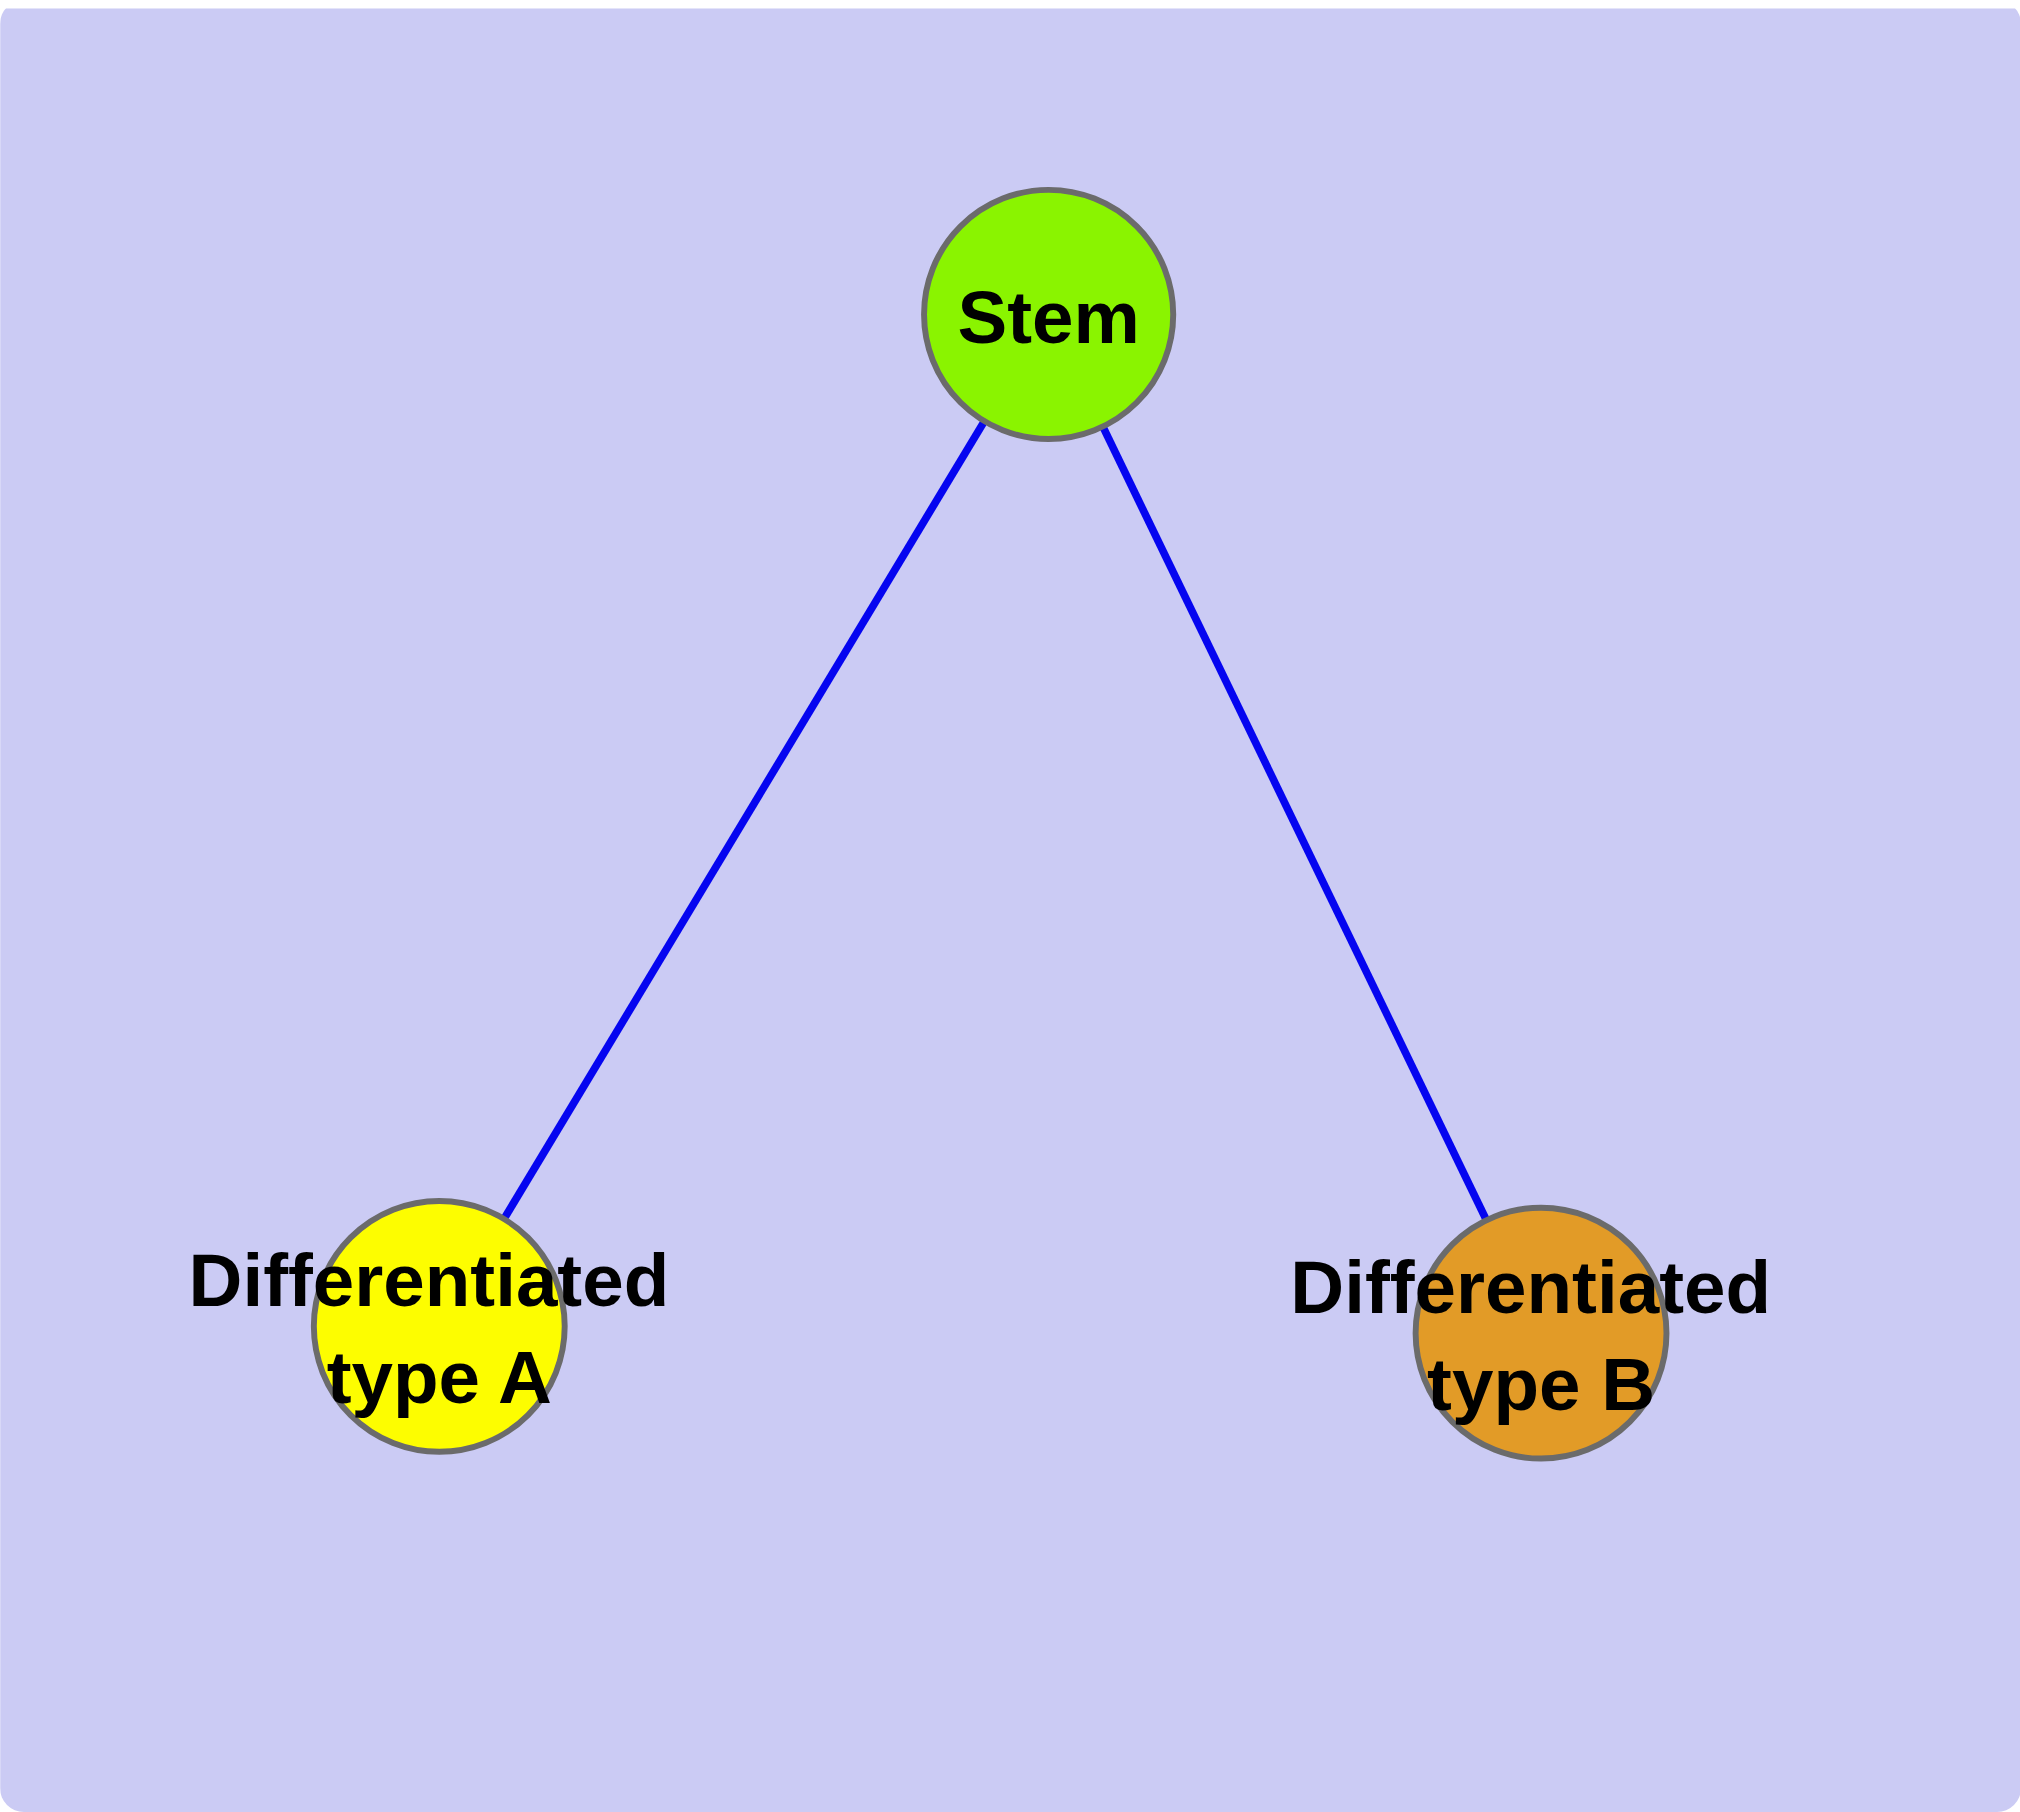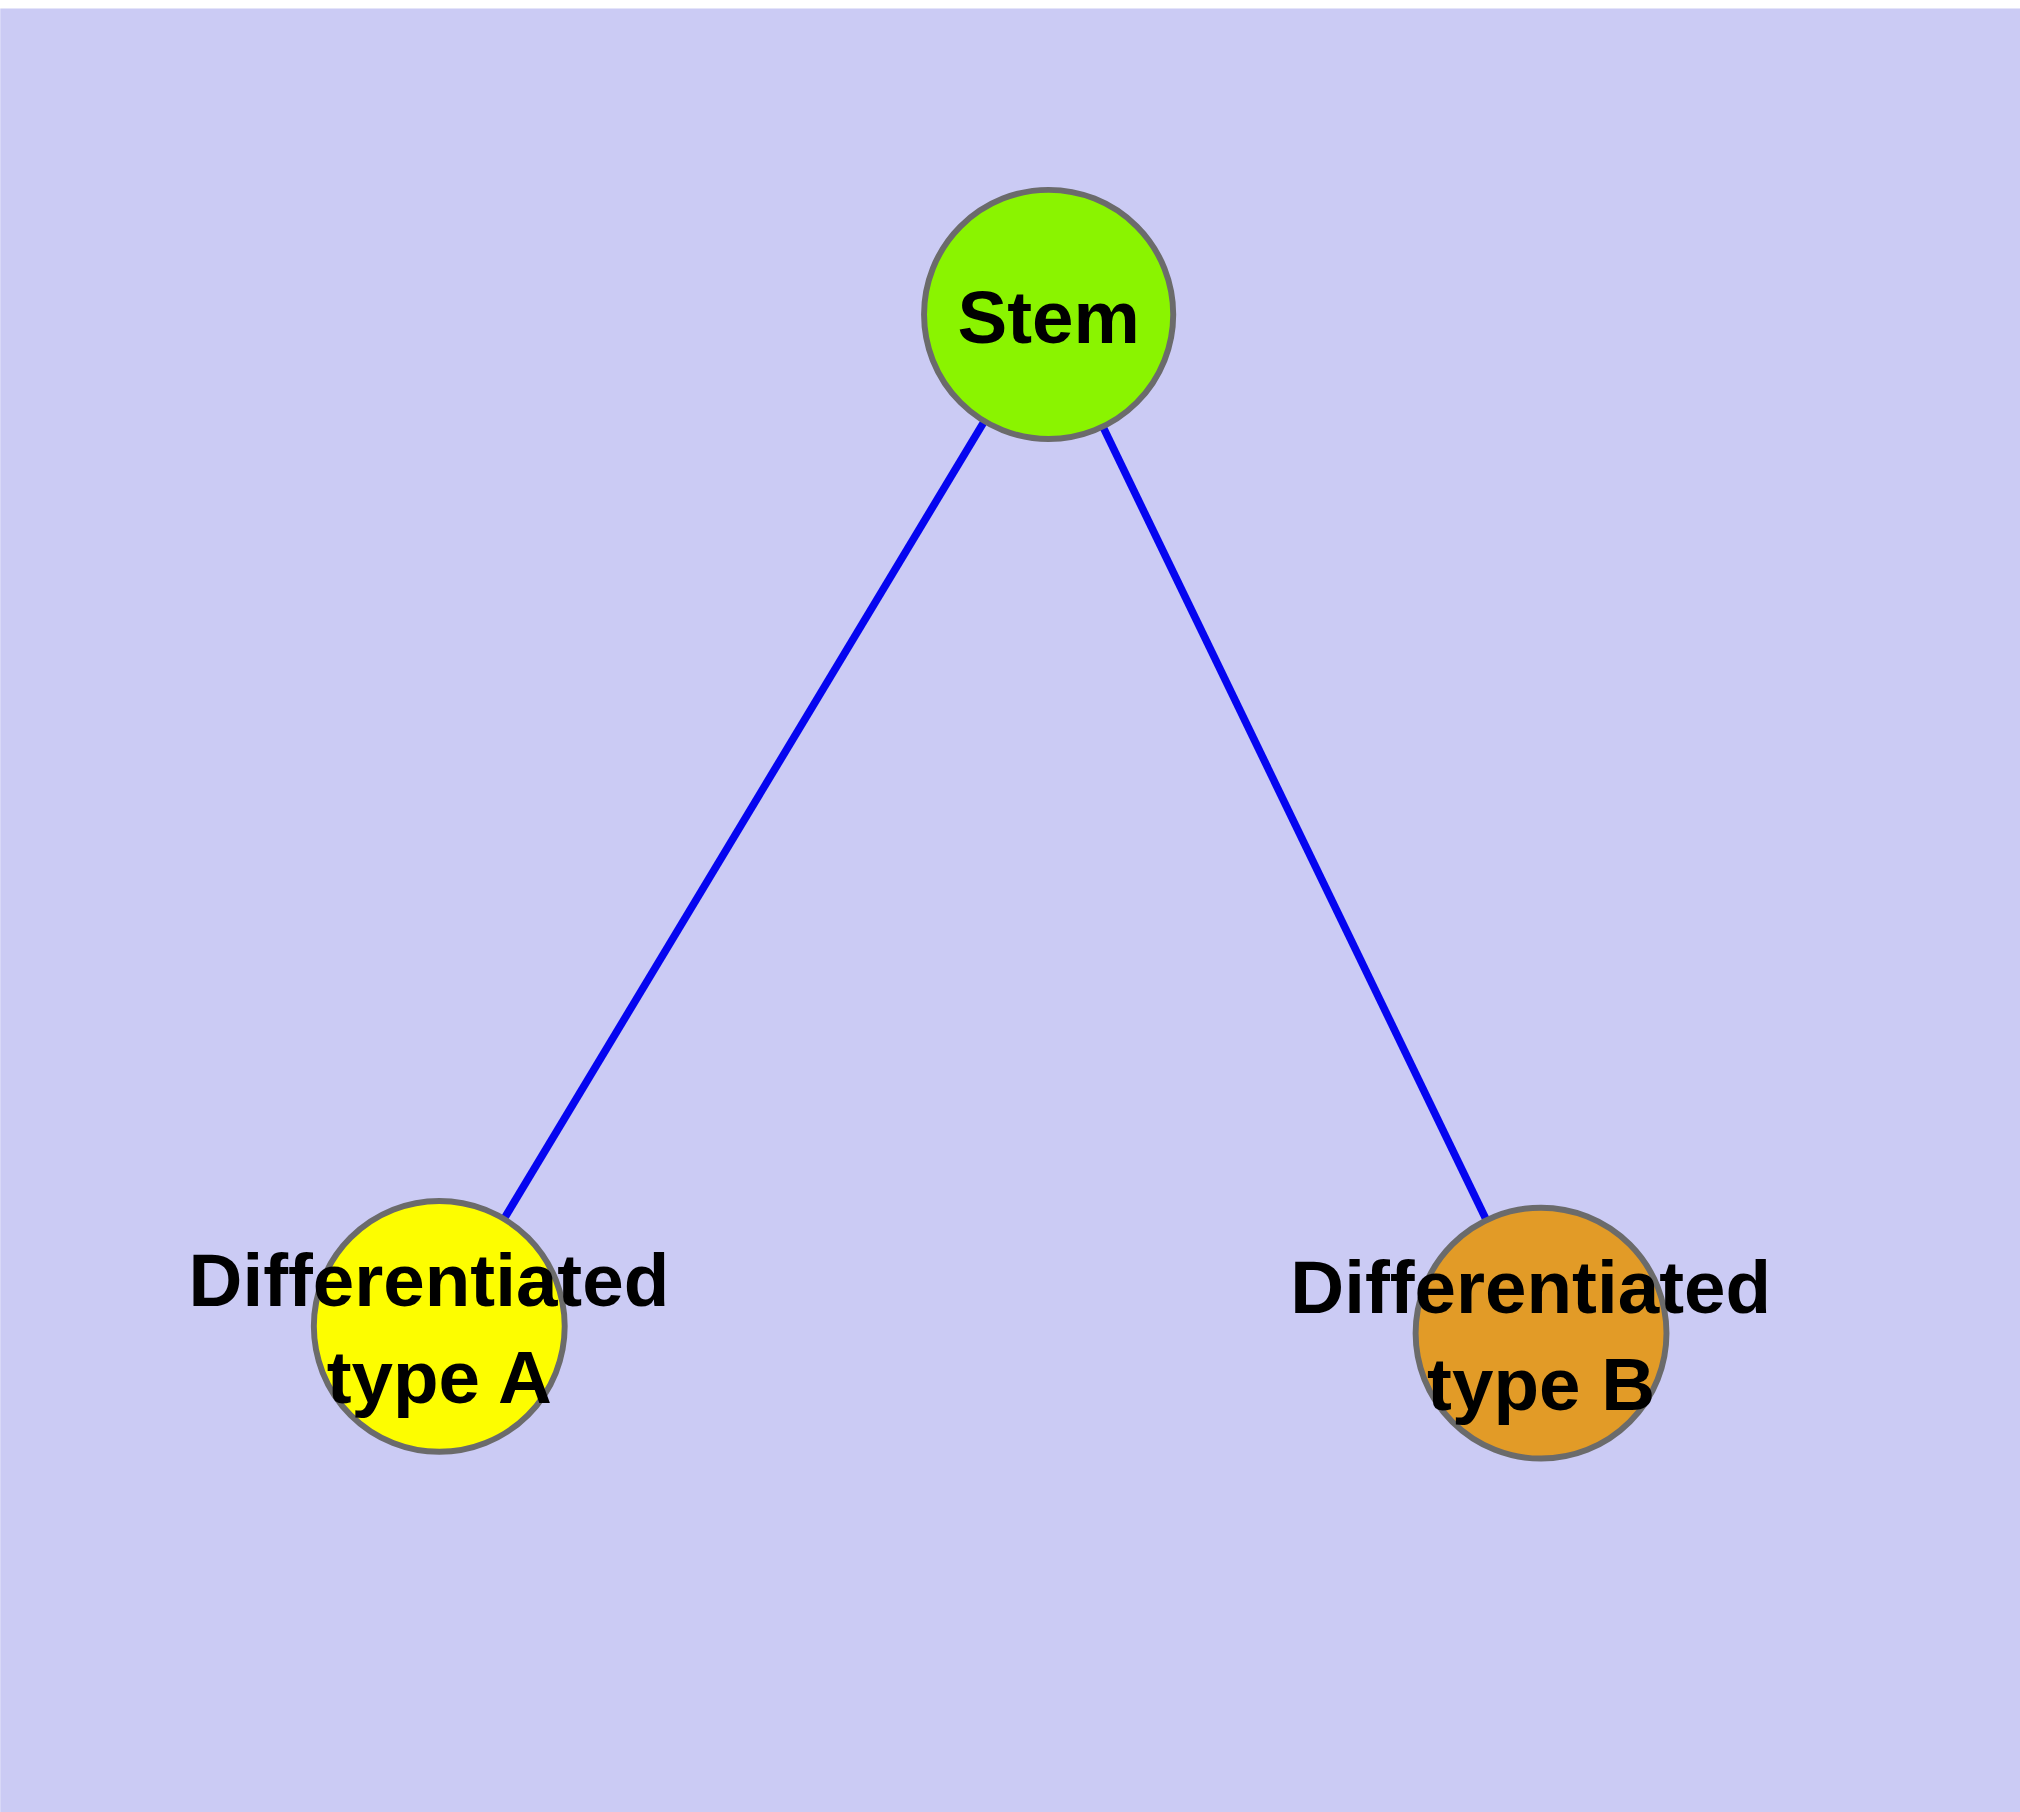--- a/index.html
+++ b/index.html
@@ -6,20 +6,21 @@
     margin: 0;
     padding: 0;
     background: #ffffff;
   }
   #figure-wrap {
     position: relative;
     width: 2021px;
     height: 1812px;
     background: #ffffff;
     overflow: hidden;
+    border-radius: 24px;
   }
   svg {
     display: block;
   }
   .node-label {
     font-family: "Liberation Sans", sans-serif;
     font-weight: bold;
     font-size: 88px;
     fill: #000000;
     text-anchor: middle;

